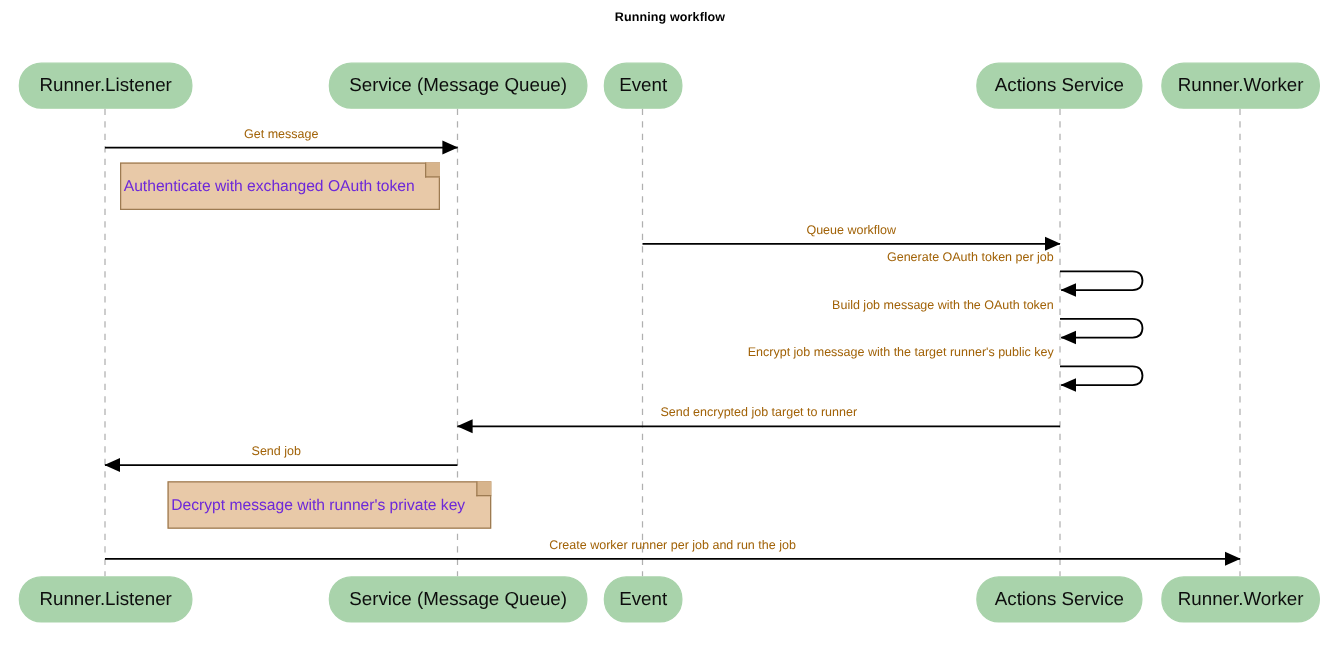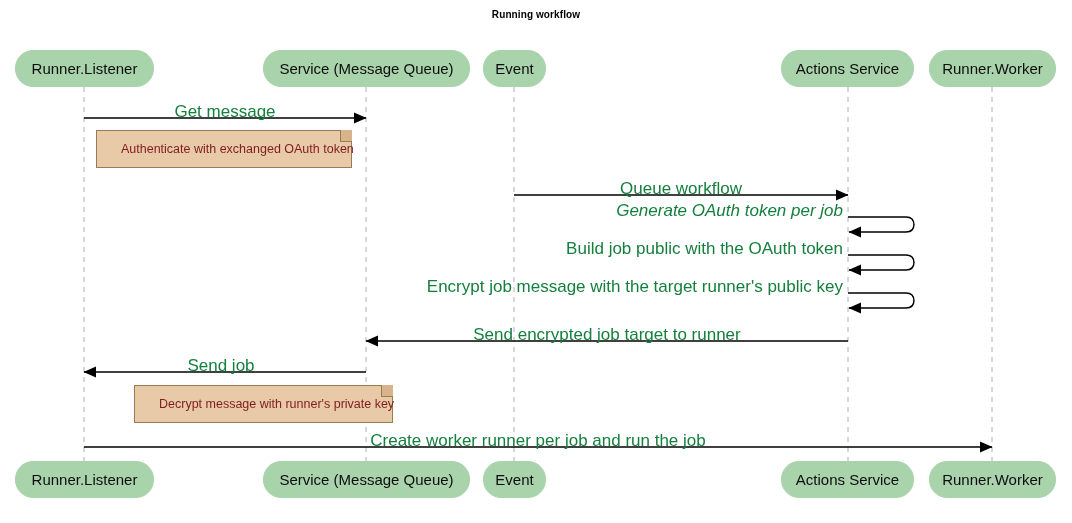--- a/index.html
+++ b/index.html
@@ -9,27 +9,27 @@
   #svg{position:absolute;left:0;top:0;width:1072px;height:523px;}
 
   .diagram-title{position:absolute;left:0;top:9px;width:1072px;text-align:center;
       font-size:10px;font-weight:bold;letter-spacing:.1px;}
 
   .participant{position:absolute;box-sizing:border-box;
       background:#a9d3ab;border:1px solid #a9d3ab;border-radius:18px;
       display:flex;align-items:center;justify-content:center;
       font-size:15px;color:#0d0d0d;white-space:nowrap;height:37px;}
 
-  .msg-label{position:absolute;font-size:17px;color:#15803d;white-space:nowrap;}
+  .msg-label{position:absolute;font-size:10px;color:#a16207;white-space:nowrap;}
   .msg-label.ctr{text-align:center;}
   .msg-label.rt{text-align:right;}
 
   .note{position:absolute;box-sizing:border-box;background:#e8c9a8;
-      border:1px solid #9d7b52;font-size:12.5px;color:#7f1d1d;white-space:nowrap;
-      display:flex;align-items:center;padding-left:24px;height:38px;}
+      border:1px solid #9d7b52;font-size:12.5px;color:#6d28d9;white-space:nowrap;
+      display:flex;align-items:center;padding-left:2px;height:38px;}
   .note .fold{position:absolute;right:-1px;top:-1px;width:11px;height:11px;
       background:#d7b48c;border-left:1px solid #9d7b52;border-bottom:1px solid #9d7b52;}
 </style>
 </head>
 <body>
 
 <div id="stage">
 
   <div class="diagram-title">Running workflow</div>
 
@@ -88,22 +88,22 @@
       <div class="participant" style="left: 781px; top: 461px; width: 133px;">
         <span>Actions Service</span>
       </div>
       <div class="participant" style="left: 929px; top: 461px; width: 127px;">
         <span>Runner.Worker</span>
       </div>
     </div>
   <div id="labels">
       <div class="msg-label ctr" style="left: 84px; width: 282px; top: 102px;">Get message</div>
       <div class="msg-label ctr" style="left: 514px; width: 334px; top: 179px;">Queue workflow</div>
-      <div class="msg-label rt" style="left: 0px; width: 843px; top: 201px; font-style: italic;">Generate OAuth token per job</div>
-      <div class="msg-label rt" style="left: 0px; width: 843px; top: 239px;">Build job public with the OAuth token</div>
+      <div class="msg-label rt" style="left: 0px; width: 843px; top: 201px;">Generate OAuth token per job</div>
+      <div class="msg-label rt" style="left: 0px; width: 843px; top: 239px;">Build job message with the OAuth token</div>
       <div class="msg-label rt" style="left: 0px; width: 843px; top: 277px;">Encrypt job message with the target runner's public key</div>
       <div class="msg-label ctr" style="left: 366px; width: 482px; top: 325px;">Send encrypted job target to runner</div>
       <div class="msg-label ctr" style="left: 80px; width: 282px; top: 356px;">Send job</div>
       <div class="msg-label ctr" style="left: 84px; width: 908px; top: 431px;">Create worker runner per job and run the job</div>
     </div>
   <div id="notes">
       <div class="note" style="left: 96px; top: 130px; width: 256px;">
         <span>Authenticate with exchanged OAuth token</span>
         <span class="fold"></span>
       </div>

